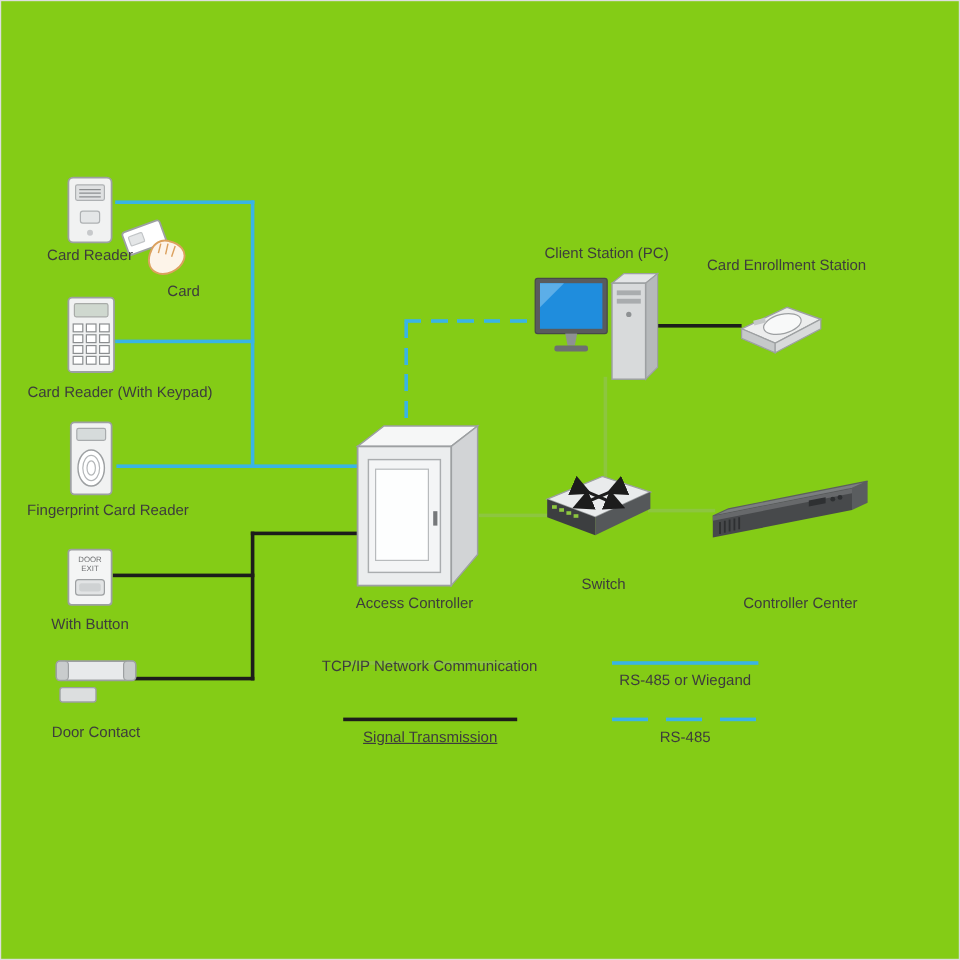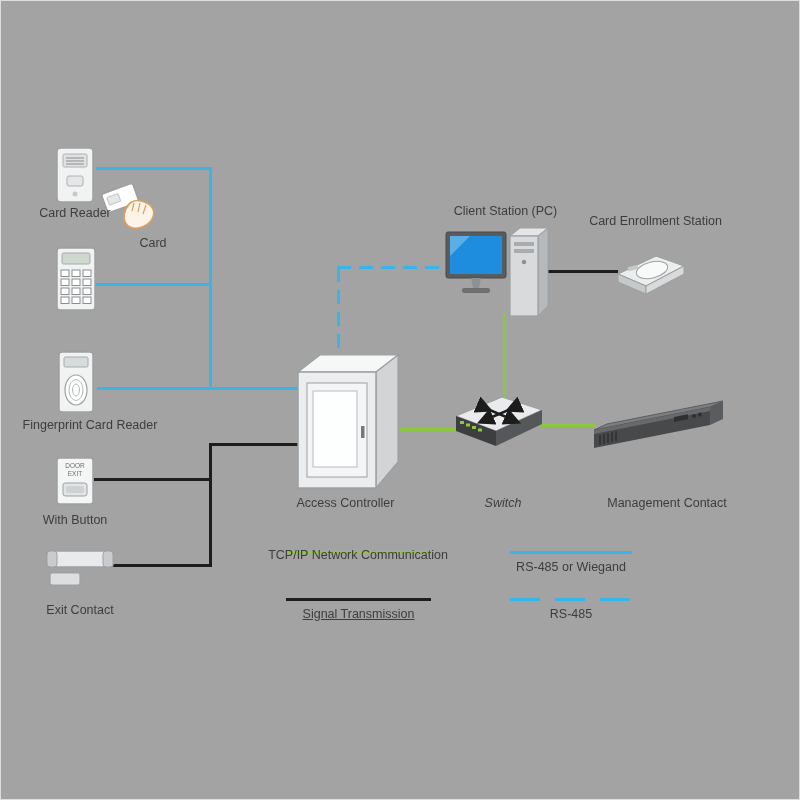--- a/index.html
+++ b/index.html
@@ -3,21 +3,21 @@
 <meta charset="utf-8">
 <style>
   :root{
     --cyan:#39b4e6;
     --green:#8dc63f;
     --black:#1d1d1b;
     --label:#3d3d3c;
   }
   html,body{margin:0;padding:0;background:#ffffff;}
   #canvas{
-    position:relative;width:800px;height:800px;background:#a3a3a3;
+    position:relative;width:800px;height:800px;background:#84cc16;
     outline:1px solid #dedede;outline-offset:-1px;overflow:hidden;
     font-family:"Liberation Sans",sans-serif;
   }
   .lbl{
     position:absolute;font-size:12.5px;line-height:14px;color:var(--label);
     text-align:center;white-space:nowrap;
   }
   .icon{position:absolute;}
   .line{position:absolute;}
   .line.h{height:3px;}
@@ -188,28 +188,29 @@
       <polygon points="4,36 120,13 120,17 4,40" fill="#67696b"></polygon>
       <path d="M10 41 L10 51 M14 40 L14 50 M18 39 L18 49 M22 38 L22 48 M26 37 L26 47" stroke="#2e3032" stroke-width="1.5"></path>
       <circle cx="104" cy="22" r="2" fill="#2e3032"></circle>
       <circle cx="110" cy="20.5" r="2" fill="#2e3032"></circle>
       <rect x="84" y="23" width="14" height="5" fill="#2e3032" transform="skewY(-11)" transform-origin="84 23"></rect>
     </svg>
   </div>
 
   <div class="lbl" style="left:15px;top:206px;width:120px;">Card Reader</div>
   <div class="lbl" style="left:125px;top:236px;width:56px;">Card</div>
+  <div class="lbl" style="left:5px;top:320px;width:190px;">Card Reader (With Keypad)</div>
   <div class="lbl" style="left:0px;top:418px;width:180px;">Fingerprint Card Reader</div>
   <div class="lbl" style="left:15px;top:513px;width:120px;">With Button</div>
-  <div class="lbl" style="left:15px;top:603px;width:130px;">Exit Contact</div>
+  <div class="lbl" style="left:15px;top:603px;width:130px;">Door Contact</div>
   <div class="lbl" style="left:283px;top:496px;width:125px;">Access Controller</div>
   <div class="lbl" style="left:438px;top:204px;width:135px;">Client Station (PC)</div>
   <div class="lbl" style="left:583px;top:204px;width:145px;margin-top:10px;">Card Enrollment Station</div>
-  <div class="lbl" style="left:458px;top:496px;width:90px;font-style:italic;">Switch</div>
-  <div class="lbl" style="left:597px;top:496px;width:140px;">Management Contact</div>
+  <div class="lbl" style="left:458px;top:480px;width:90px;">Switch</div>
+  <div class="lbl" style="left:597px;top:496px;width:140px;">Controller Center</div>
 
   <div>
     <div class="line h green" style="left:286px;top:551px;width:145px;"></div>
     <div class="lbl" style="left:260px;top:528px;width:196px;margin-top:20px;">TCP/IP Network Communication</div>
 
     <div class="line h cyan" style="left:510px;top:551px;width:122px;"></div>
     <div class="lbl" style="left:506px;top:560px;width:130px;">RS-485 or Wiegand</div>
 
     <div class="line h blk" style="left:286px;top:598px;width:145px;"></div>
     <div class="lbl" style="left:286px;top:607px;width:145px;text-decoration:underline;">Signal Transmission</div>

